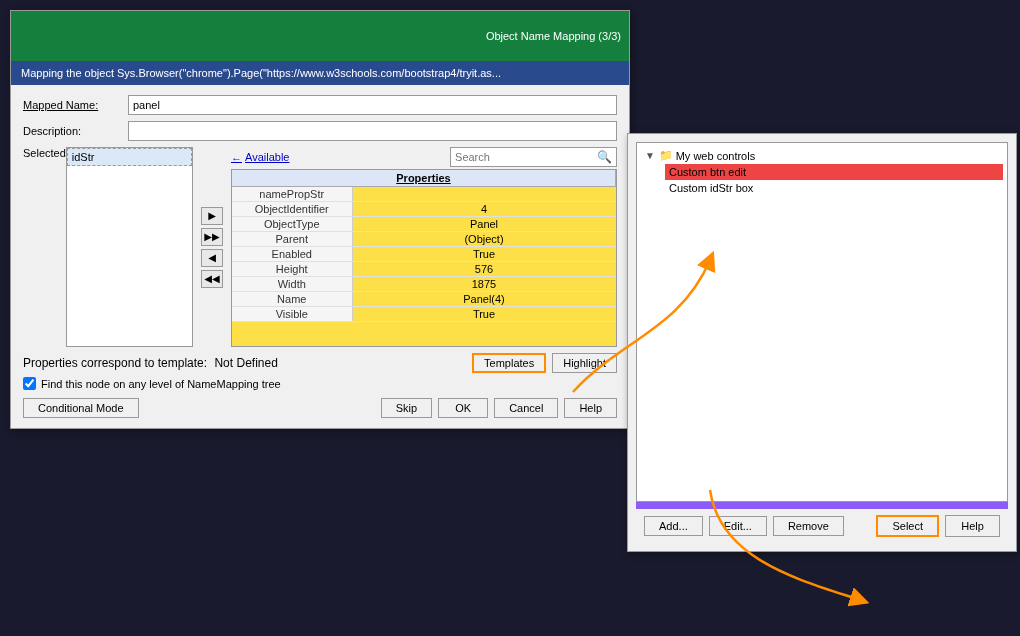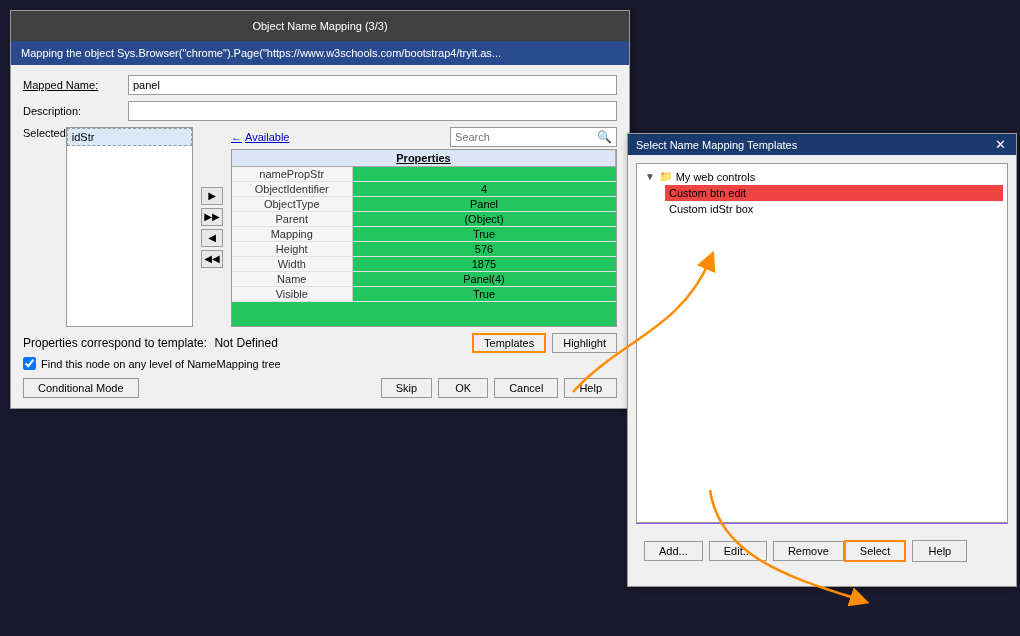--- a/index.html
+++ b/index.html
@@ -19,27 +19,27 @@
       position: absolute;
       top: 10px;
       left: 10px;
       width: 620px;
       background: #f0f0f0;
       border: 1px solid #999;
       box-shadow: 2px 2px 8px rgba(0,0,0,0.4);
     }
 
     .main-dialog-titlebar {
-      background: #404040;
+      background: #15803d;
       color: white;
-      padding: 9px 8px;
-      font-size: 11px;
-      display: flex;
-      align-items: center;
-      justify-content: center;
+      padding: 19px 8px;
+      font-size: 11px;
+      display: flex;
+      align-items: center;
+      justify-content: flex-end;
     }
 
     .main-dialog-subtitle {
       background: #2a4a8e;
       color: white;
       padding: 6px 10px;
       font-size: 11px;
       white-space: nowrap;
       overflow: hidden;
       text-overflow: ellipsis;
@@ -164,21 +164,21 @@
       border: none;
       outline: none;
       font-size: 11px;
       flex: 1;
       background: transparent;
     }
 
     .properties-table {
       flex: 1;
       border: 1px solid #999;
-      background: #22c55e;
+      background: #fde047;
       overflow-y: auto;
     }
 
     .properties-table table {
       width: 100%;
       border-collapse: collapse;
     }
 
     .properties-table th {
       background: #dce6f7;
@@ -327,24 +327,24 @@
     .tree-child {
       padding-left: 24px;
     }
 
     .tree-child .tree-item {
       padding: 2px 4px;
     }
 
     .right-dialog-footer {
       display: flex;
-      justify-content: flex-start;
-      align-items: center;
-      padding: 16px 8px;
-      border-top: 1px solid #8b5cf6;
+      justify-content: space-between;
+      align-items: center;
+      padding: 6px 8px;
+      border-top: 7px solid #8b5cf6;
     }
 
     .footer-left {
       display: flex;
       gap: 6px;
     }
 
     .footer-right {
       display: flex;
       gap: 6px;
@@ -438,21 +438,21 @@
                 </tr>
                 <tr>
                   <td>ObjectType</td>
                   <td>Panel</td>
                 </tr>
                 <tr>
                   <td>Parent</td>
                   <td>(Object)</td>
                 </tr>
                 <tr>
-                  <td>Mapping</td>
+                  <td>Enabled</td>
                   <td>True</td>
                 </tr>
                 <tr>
                   <td>Height</td>
                   <td>576</td>
                 </tr>
                 <tr>
                   <td>Width</td>
                   <td>1875</td>
                 </tr>
@@ -493,24 +493,20 @@
         <button class="dialog-btn">Skip</button>
         <button class="dialog-btn">OK</button>
         <button class="dialog-btn">Cancel</button>
         <button class="dialog-btn">Help</button>
       </div>
     </div>
   </div>
 </div>
 
 <div class="right-dialog">
-  <div class="right-dialog-titlebar">
-    <span>Select Name Mapping Templates</span>
-    <span class="close-btn">✕</span>
-  </div>
   <div class="right-dialog-body">
     <div class="tree-view">
       <div class="tree-root">
         <div class="tree-item">
           <span class="expand-icon">▼</span>
           <span class="folder-icon">📁</span>
           <span>My web controls</span>
         </div>
         <div class="tree-child">
           <div class="tree-item selected">

